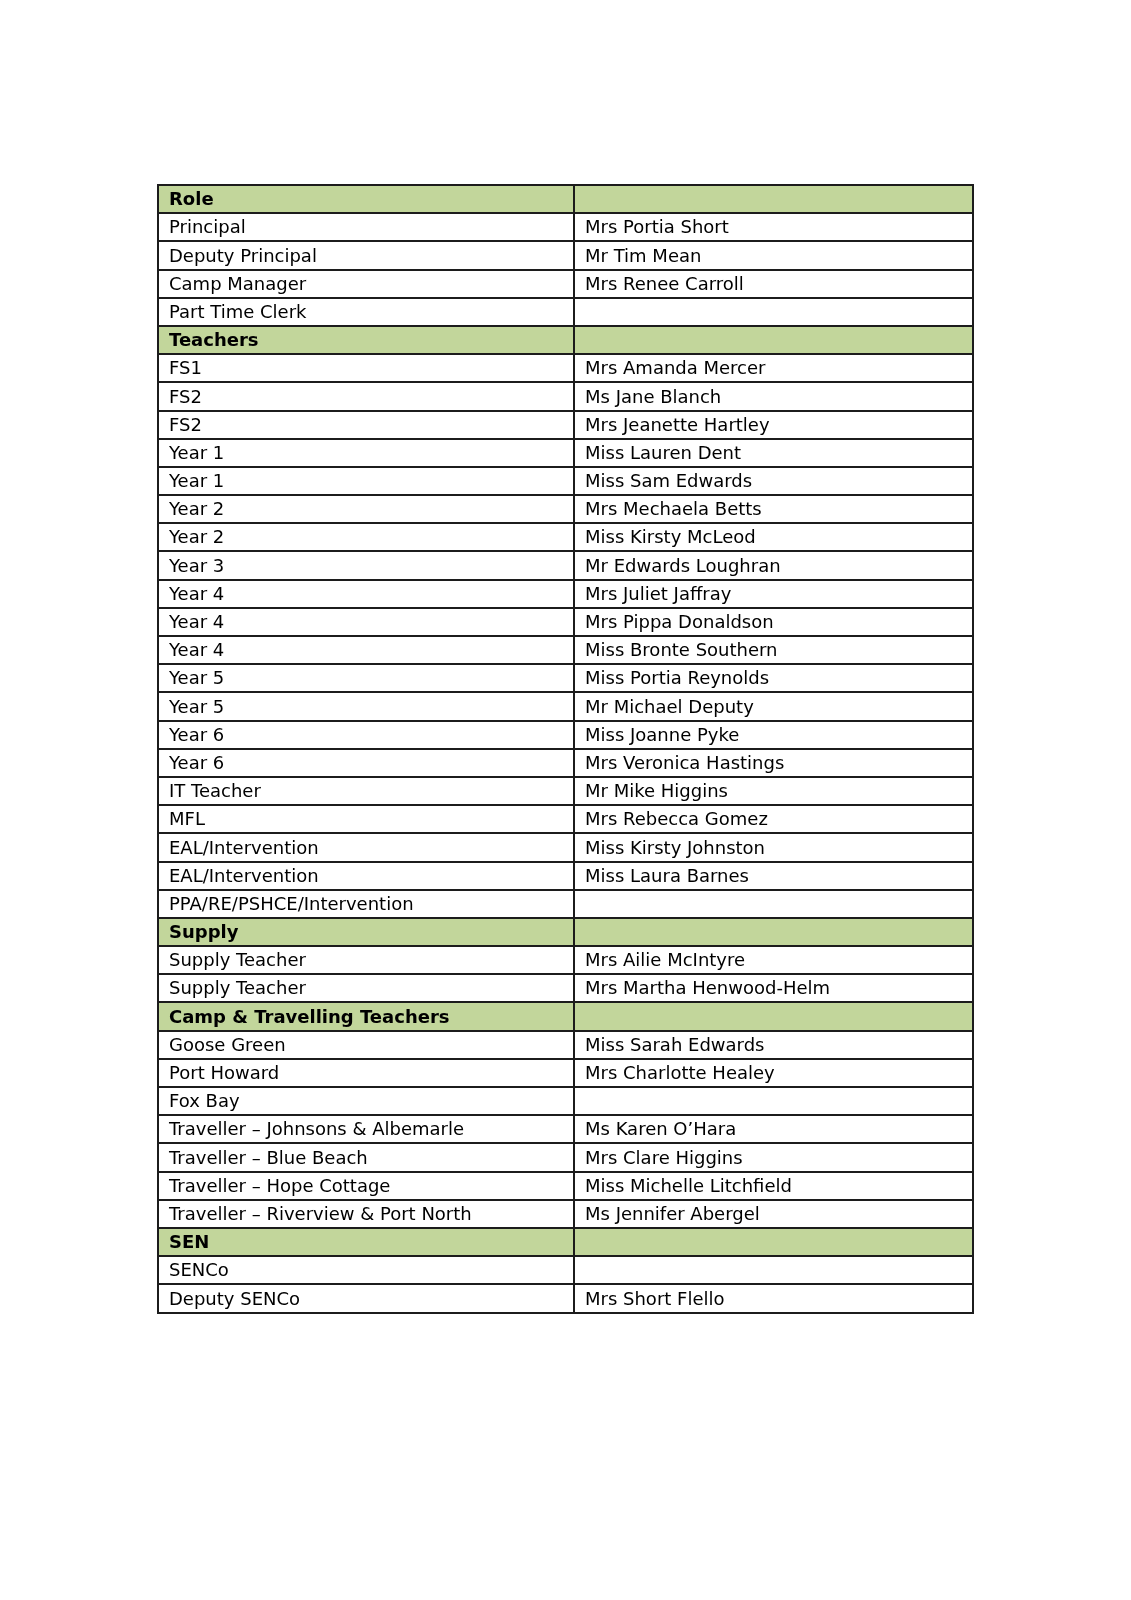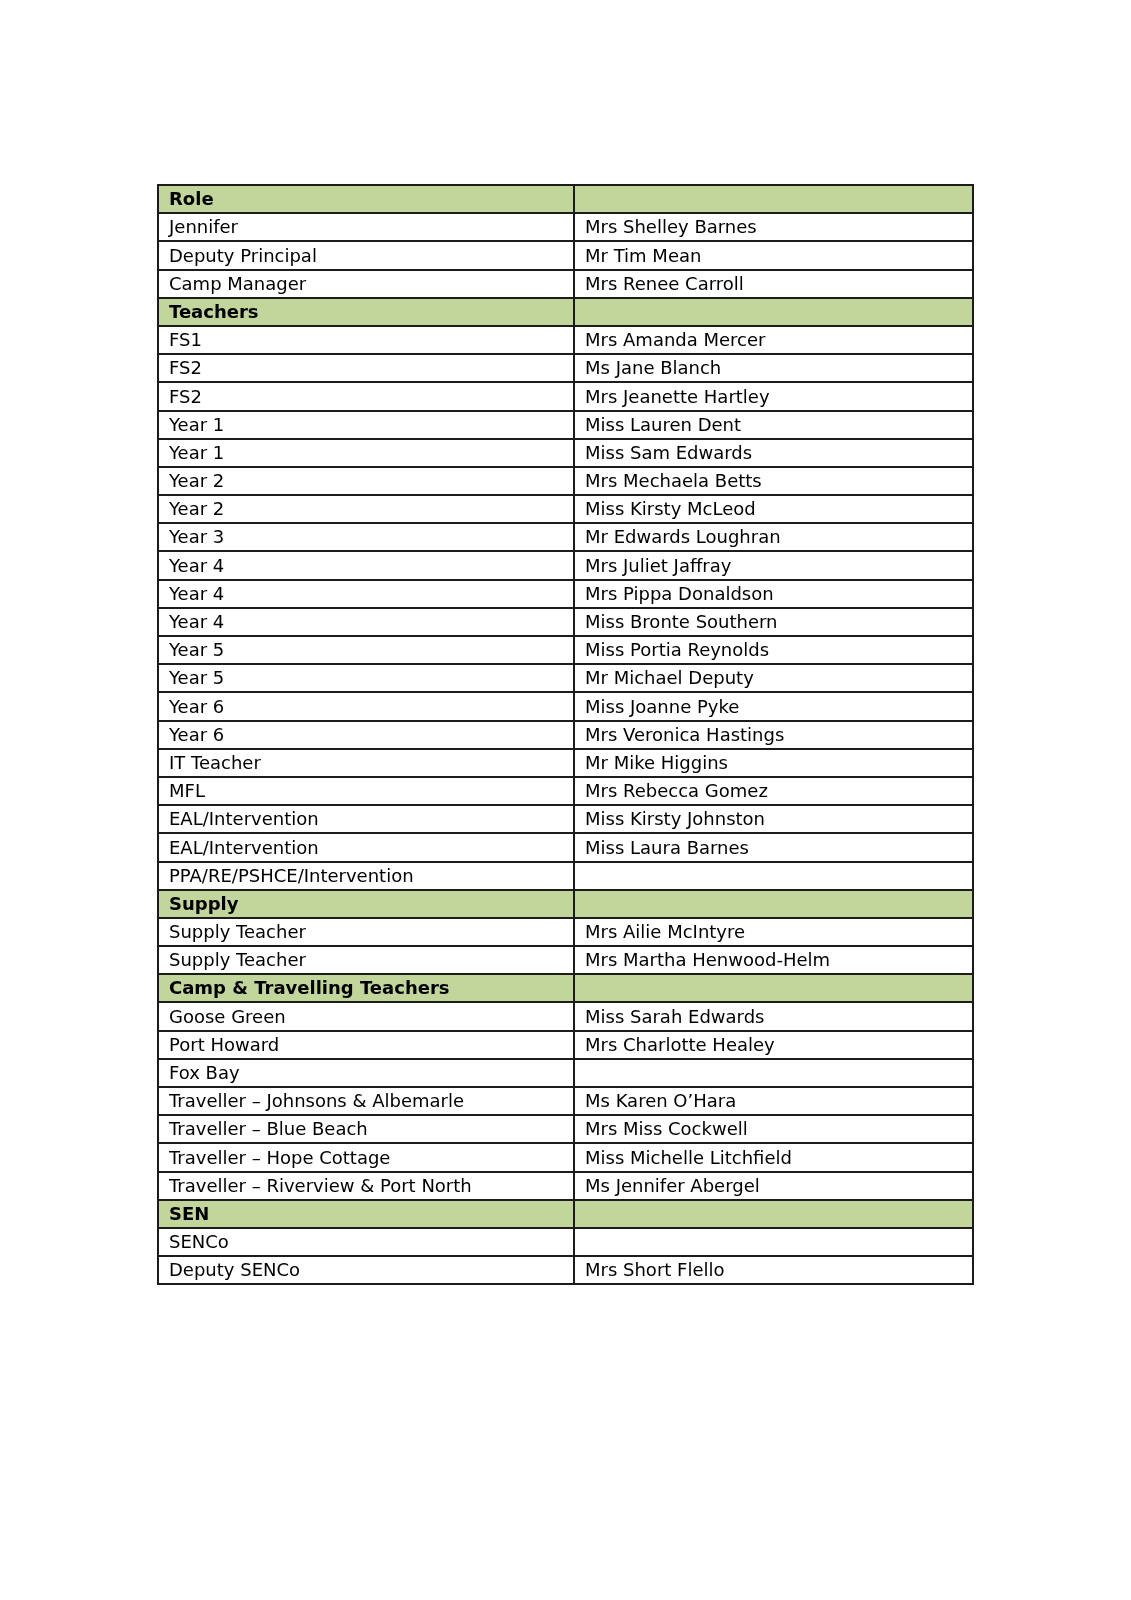--- a/index.html
+++ b/index.html
@@ -50,31 +50,35 @@
     <colgroup>
       <col class="col-role">
       <col class="col-name">
     </colgroup>
     <tbody id="table-body">
         <tr class="section">
           <td>Role</td>
           <td></td>
         </tr>
         <tr>
-          <td>Jennifer</td>
-          <td>Mrs Shelley Barnes</td>
+          <td>Principal</td>
+          <td>Mrs Portia Short</td>
         </tr>
         <tr>
           <td>Deputy Principal</td>
           <td>Mr Tim Mean</td>
         </tr>
         <tr>
           <td>Camp Manager</td>
           <td>Mrs Renee Carroll</td>
         </tr>
+        <tr>
+          <td>Part Time Clerk</td>
+          <td></td>
+        </tr>
         <tr class="section">
           <td>Teachers</td>
           <td></td>
         </tr>
         <tr>
           <td>FS1</td>
           <td>Mrs Amanda Mercer</td>
         </tr>
         <tr>
           <td>FS2</td>
@@ -179,21 +183,21 @@
         <tr>
           <td>Fox Bay</td>
           <td></td>
         </tr>
         <tr>
           <td>Traveller – Johnsons &amp; Albemarle</td>
           <td>Ms Karen O’Hara</td>
         </tr>
         <tr>
           <td>Traveller – Blue Beach</td>
-          <td>Mrs Miss Cockwell</td>
+          <td>Mrs Clare Higgins</td>
         </tr>
         <tr>
           <td>Traveller – Hope Cottage</td>
           <td>Miss Michelle Litchfield</td>
         </tr>
         <tr>
           <td>Traveller – Riverview &amp; Port North</td>
           <td>Ms Jennifer Abergel</td>
         </tr>
         <tr class="section">

